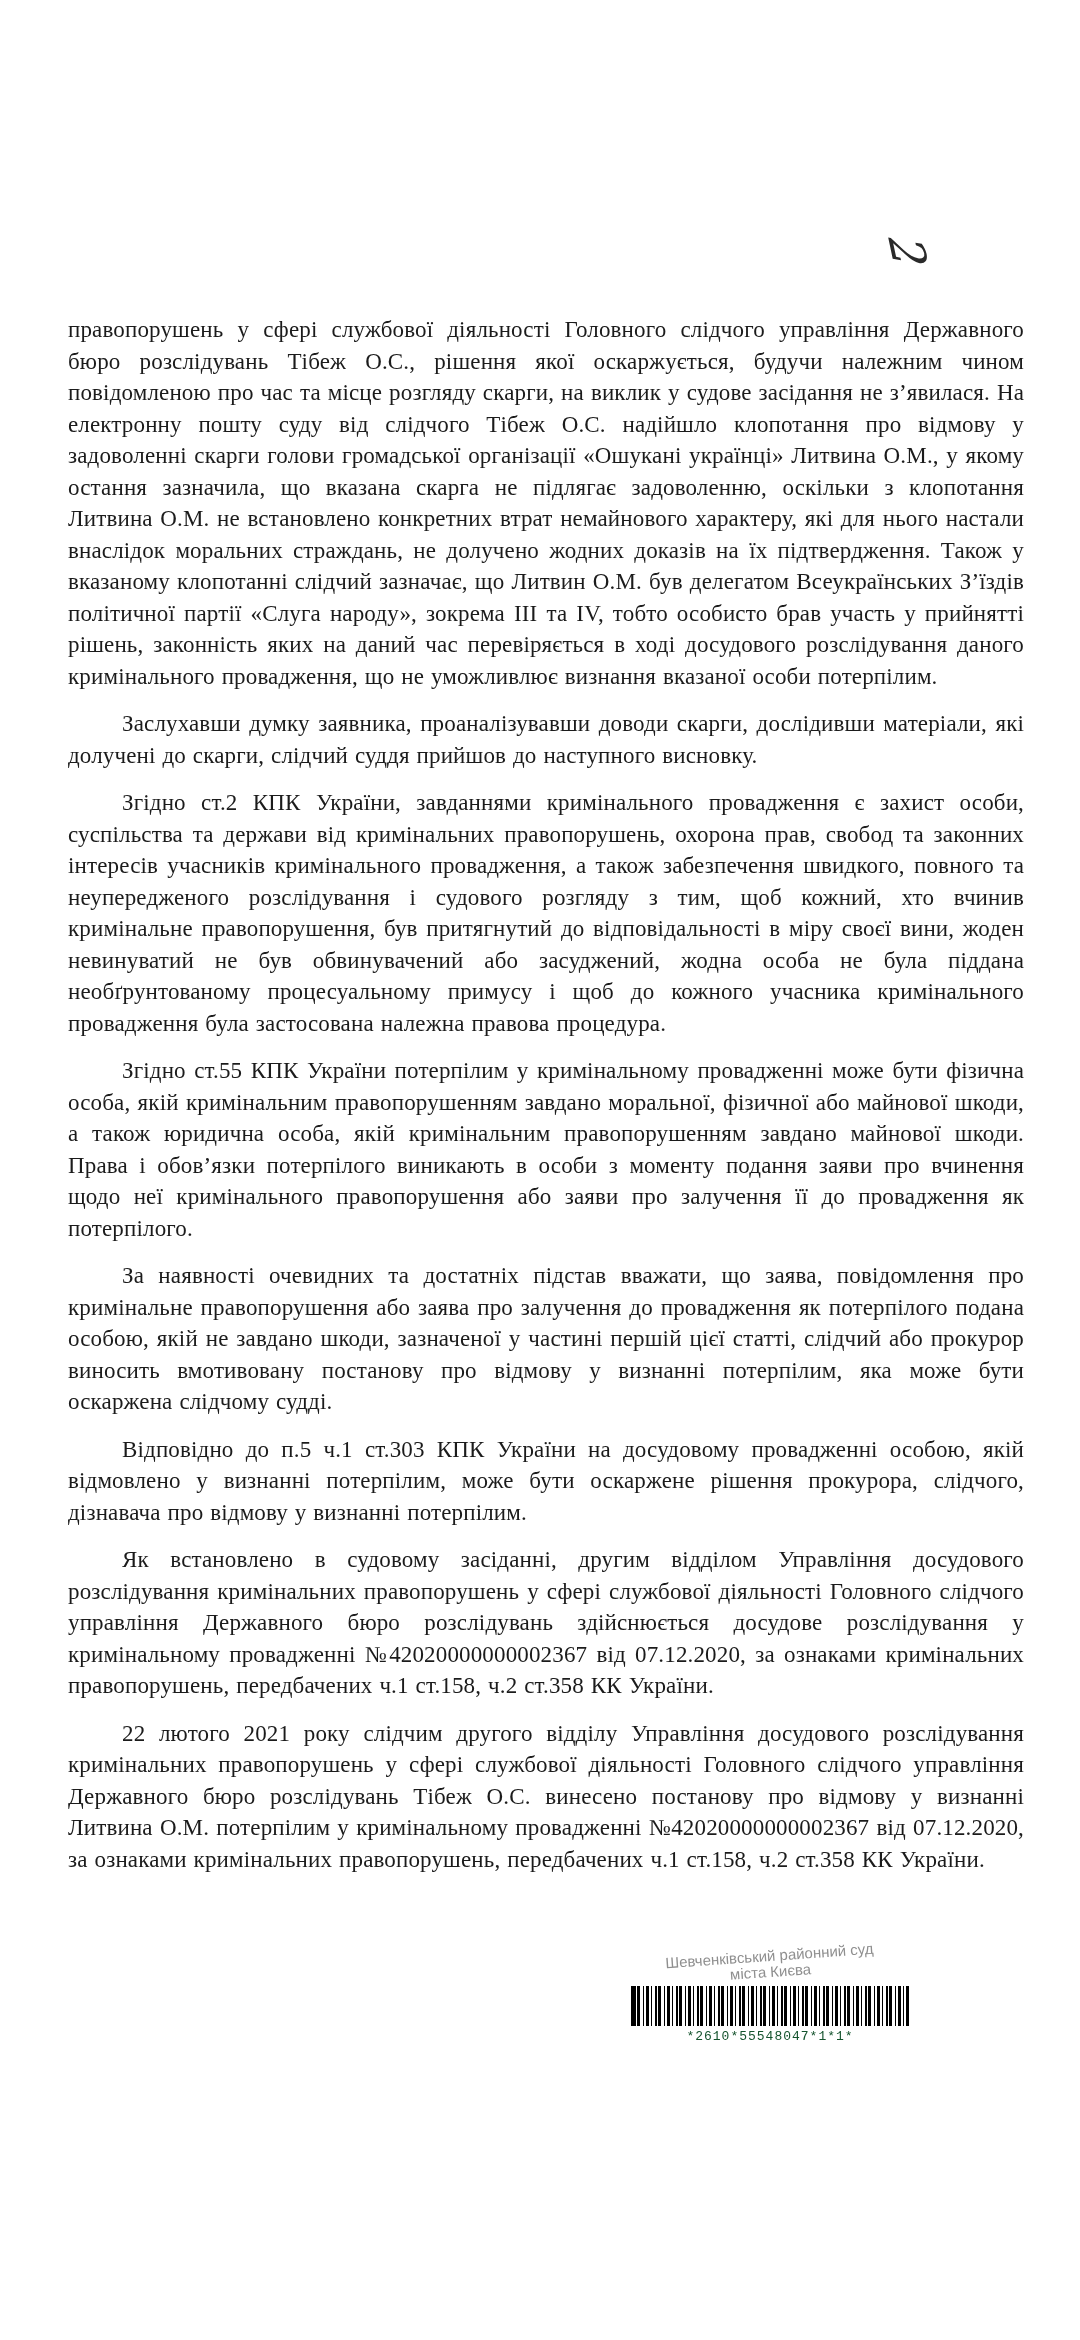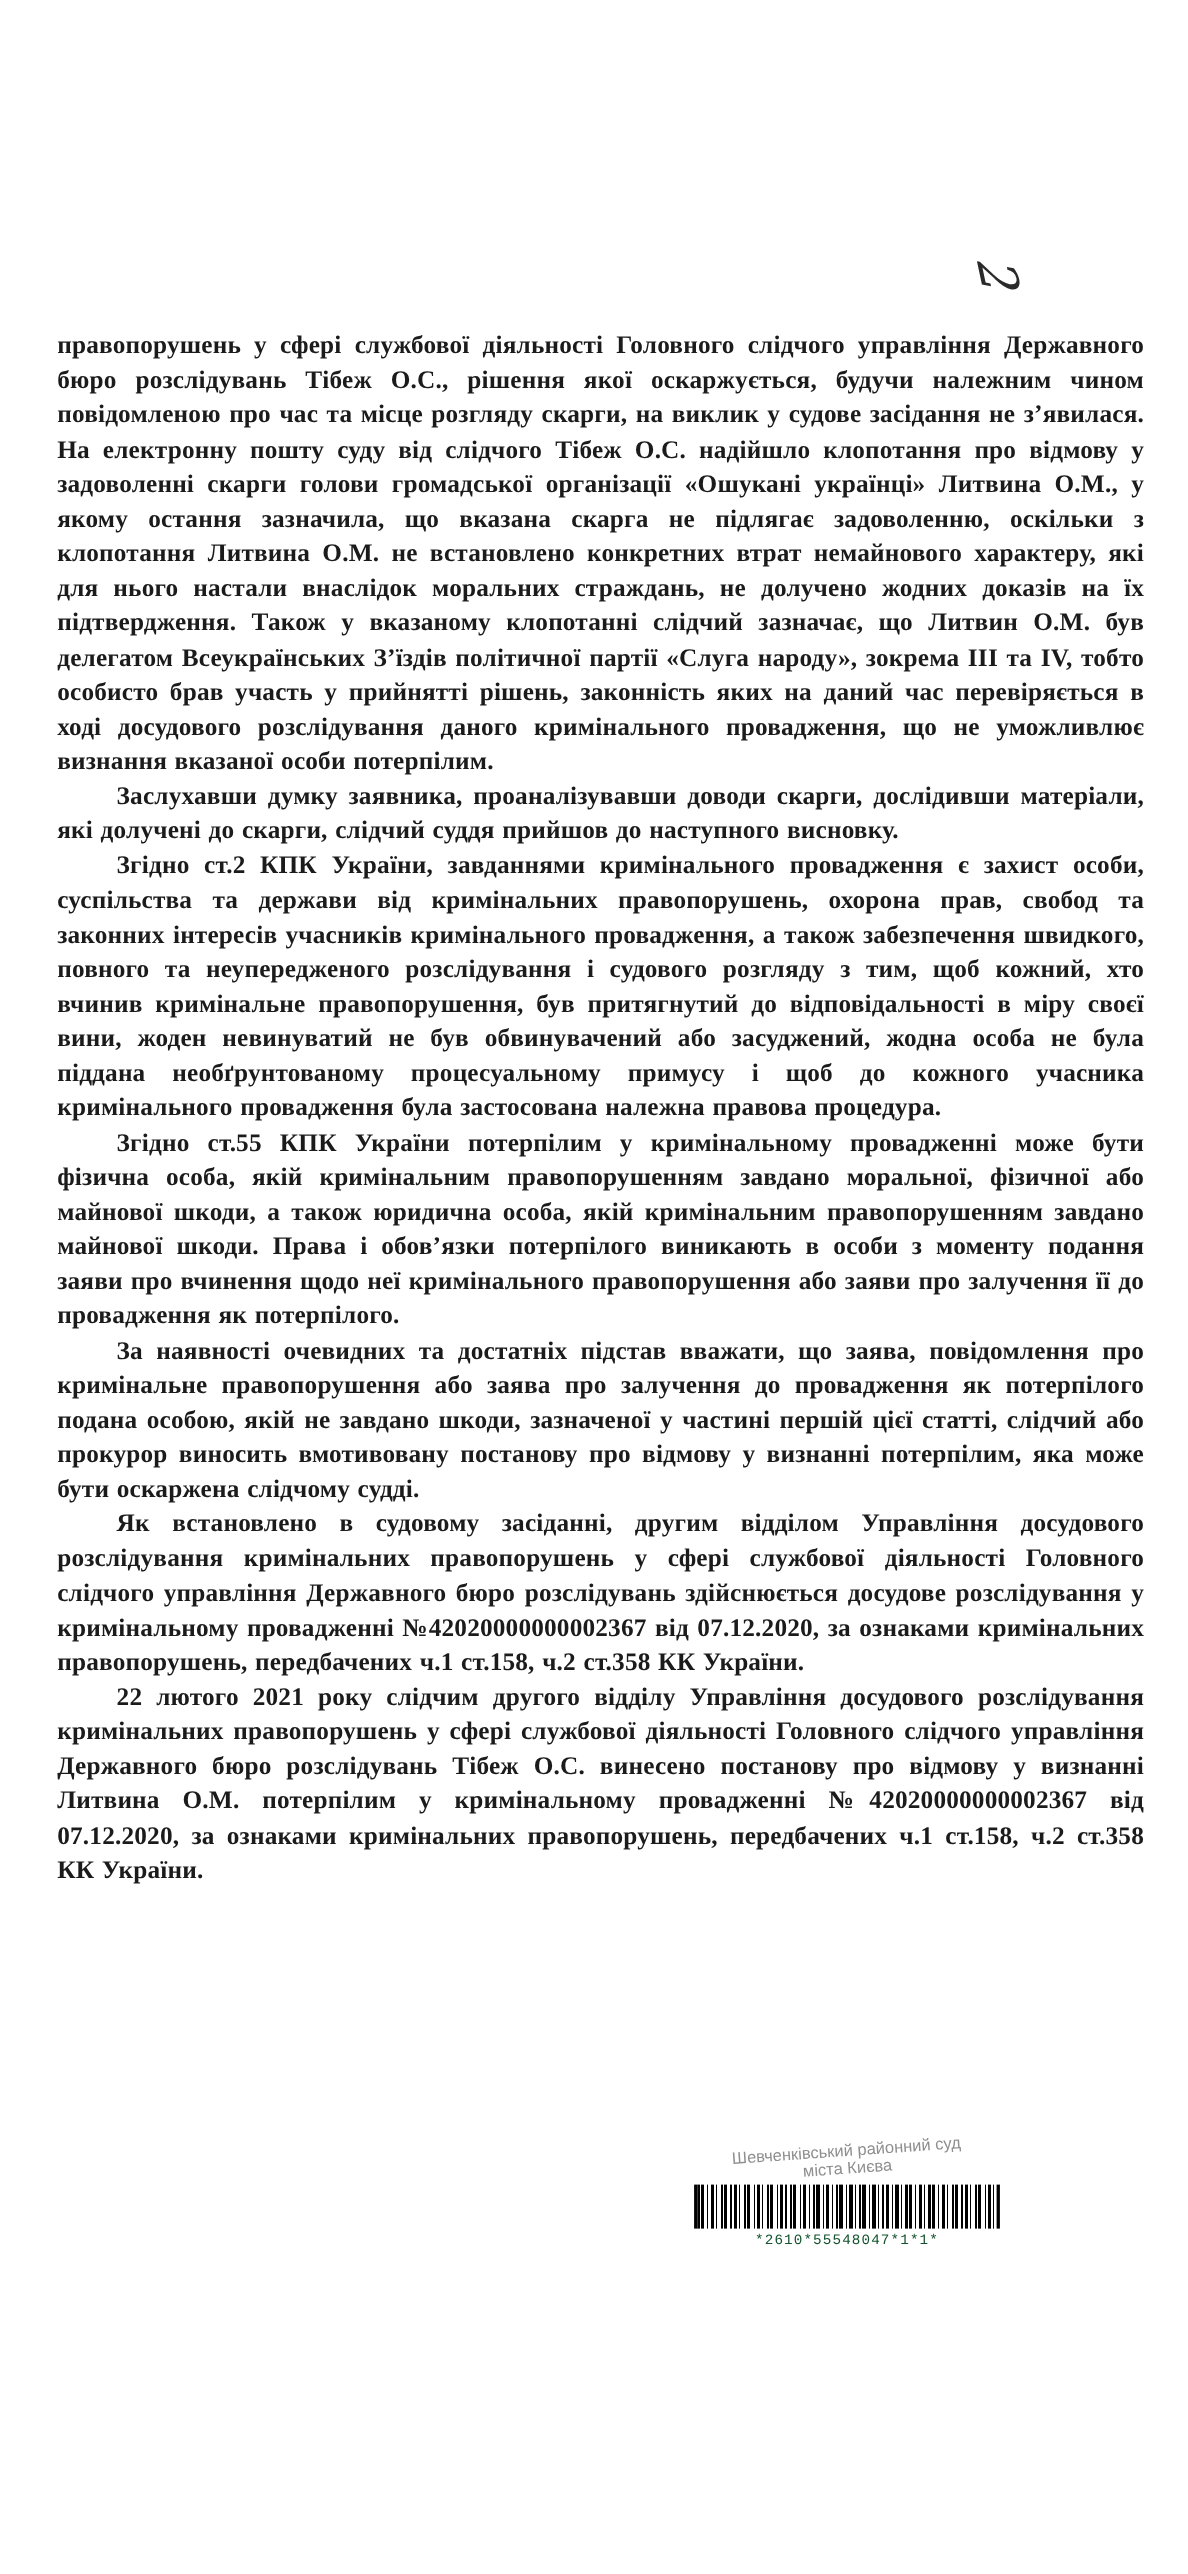--- a/index.html
+++ b/index.html
@@ -40,23 +40,22 @@
     left: 52px;
     top: 298px;
     width: 988px;
     font-size: 23px;
     line-height: 31.5px;
     text-align: justify;
     letter-spacing: 0.15px;
     word-spacing: 1px;
   }
   .para {
-    margin: 0;
+    margin: 16px;
     text-indent: 54px;
-    font-weight: bold;
   }
   .para.no-indent {
     text-indent: 0;
   }
   
   .stamp-area {
     position: absolute;
     left: 610px;
     top: 1948px;
     width: 320px;
@@ -102,20 +101,21 @@
 <div class="page">
 
   <div class="handwritten-mark">2</div>
 
   <div class="text-block">
     <p class="para no-indent">правопорушень у сфері службової діяльності Головного слідчого управління Державного бюро розслідувань Тібеж О.С., рішення якої оскаржується, будучи належним чином повідомленою про час та місце розгляду скарги, на виклик у судове засідання не з’явилася. На електронну пошту суду від слідчого Тібеж О.С. надійшло клопотання про відмову у задоволенні скарги голови громадської організації «Ошукані українці» Литвина О.М., у якому остання зазначила, що вказана скарга не підлягає задоволенню, оскільки з клопотання Литвина О.М. не встановлено конкретних втрат немайнового характеру, які для нього настали внаслідок моральних страждань, не долучено жодних доказів на їх підтвердження. Також у вказаному клопотанні слідчий зазначає, що Литвин О.М. був делегатом Всеукраїнських З’їздів політичної партії «Слуга народу», зокрема ІІІ та ІV, тобто особисто брав участь у прийнятті рішень, законність яких на даний час перевіряється в ході досудового розслідування даного кримінального провадження, що не уможливлює визнання вказаної особи потерпілим.</p>
     <p class="para">Заслухавши думку заявника, проаналізувавши доводи скарги, дослідивши матеріали, які долучені до скарги, слідчий суддя прийшов до наступного висновку.</p>
     <p class="para">Згідно ст.2 КПК України, завданнями кримінального провадження є захист особи, суспільства та держави від кримінальних правопорушень, охорона прав, свобод та законних інтересів учасників кримінального провадження, а також забезпечення швидкого, повного та неупередженого розслідування і судового розгляду з тим, щоб кожний, хто вчинив кримінальне правопорушення, був притягнутий до відповідальності в міру своєї вини, жоден невинуватий не був обвинувачений або засуджений, жодна особа не була піддана необґрунтованому процесуальному примусу і щоб до кожного учасника кримінального провадження була застосована належна правова процедура.</p>
     <p class="para">Згідно ст.55 КПК України потерпілим у кримінальному провадженні може бути фізична особа, якій кримінальним правопорушенням завдано моральної, фізичної або майнової шкоди, а також юридична особа, якій кримінальним правопорушенням завдано майнової шкоди. Права і обов’язки потерпілого виникають в особи з моменту подання заяви про вчинення щодо неї кримінального правопорушення або заяви про залучення її до провадження як потерпілого.</p>
     <p class="para">За наявності очевидних та достатніх підстав вважати, що заява, повідомлення про кримінальне правопорушення або заява про залучення до провадження як потерпілого подана особою, якій не завдано шкоди, зазначеної у частині першій цієї статті, слідчий або прокурор виносить вмотивовану постанову про відмову у визнанні потерпілим, яка може бути оскаржена слідчому судді.</p>
+    <p class="para">Відповідно до п.5 ч.1 ст.303 КПК України на досудовому провадженні особою, якій відмовлено у визнанні потерпілим, може бути оскаржене рішення прокурора, слідчого, дізнавача про відмову у визнанні потерпілим.</p>
     <p class="para">Як встановлено в судовому засіданні, другим відділом Управління досудового розслідування кримінальних правопорушень у сфері службової діяльності Головного слідчого управління Державного бюро розслідувань здійснюється досудове розслідування у кримінальному провадженні №42020000000002367 від 07.12.2020, за ознаками кримінальних правопорушень, передбачених ч.1 ст.158, ч.2 ст.358 КК України.</p>
     <p class="para">22 лютого 2021 року слідчим другого відділу Управління досудового розслідування кримінальних правопорушень у сфері службової діяльності Головного слідчого управління Державного бюро розслідувань Тібеж О.С. винесено постанову про відмову у визнанні Литвина О.М. потерпілим у кримінальному провадженні №42020000000002367 від 07.12.2020, за ознаками кримінальних правопорушень, передбачених ч.1 ст.158, ч.2 ст.358 КК України.</p>
   </div>
 
   <div class="stamp-area">
     <div class="stamp-text">
       <span>Шевченківський районний суд</span><br>
       <span>міста Києва</span>
     </div>
     <div class="barcode"></div>

